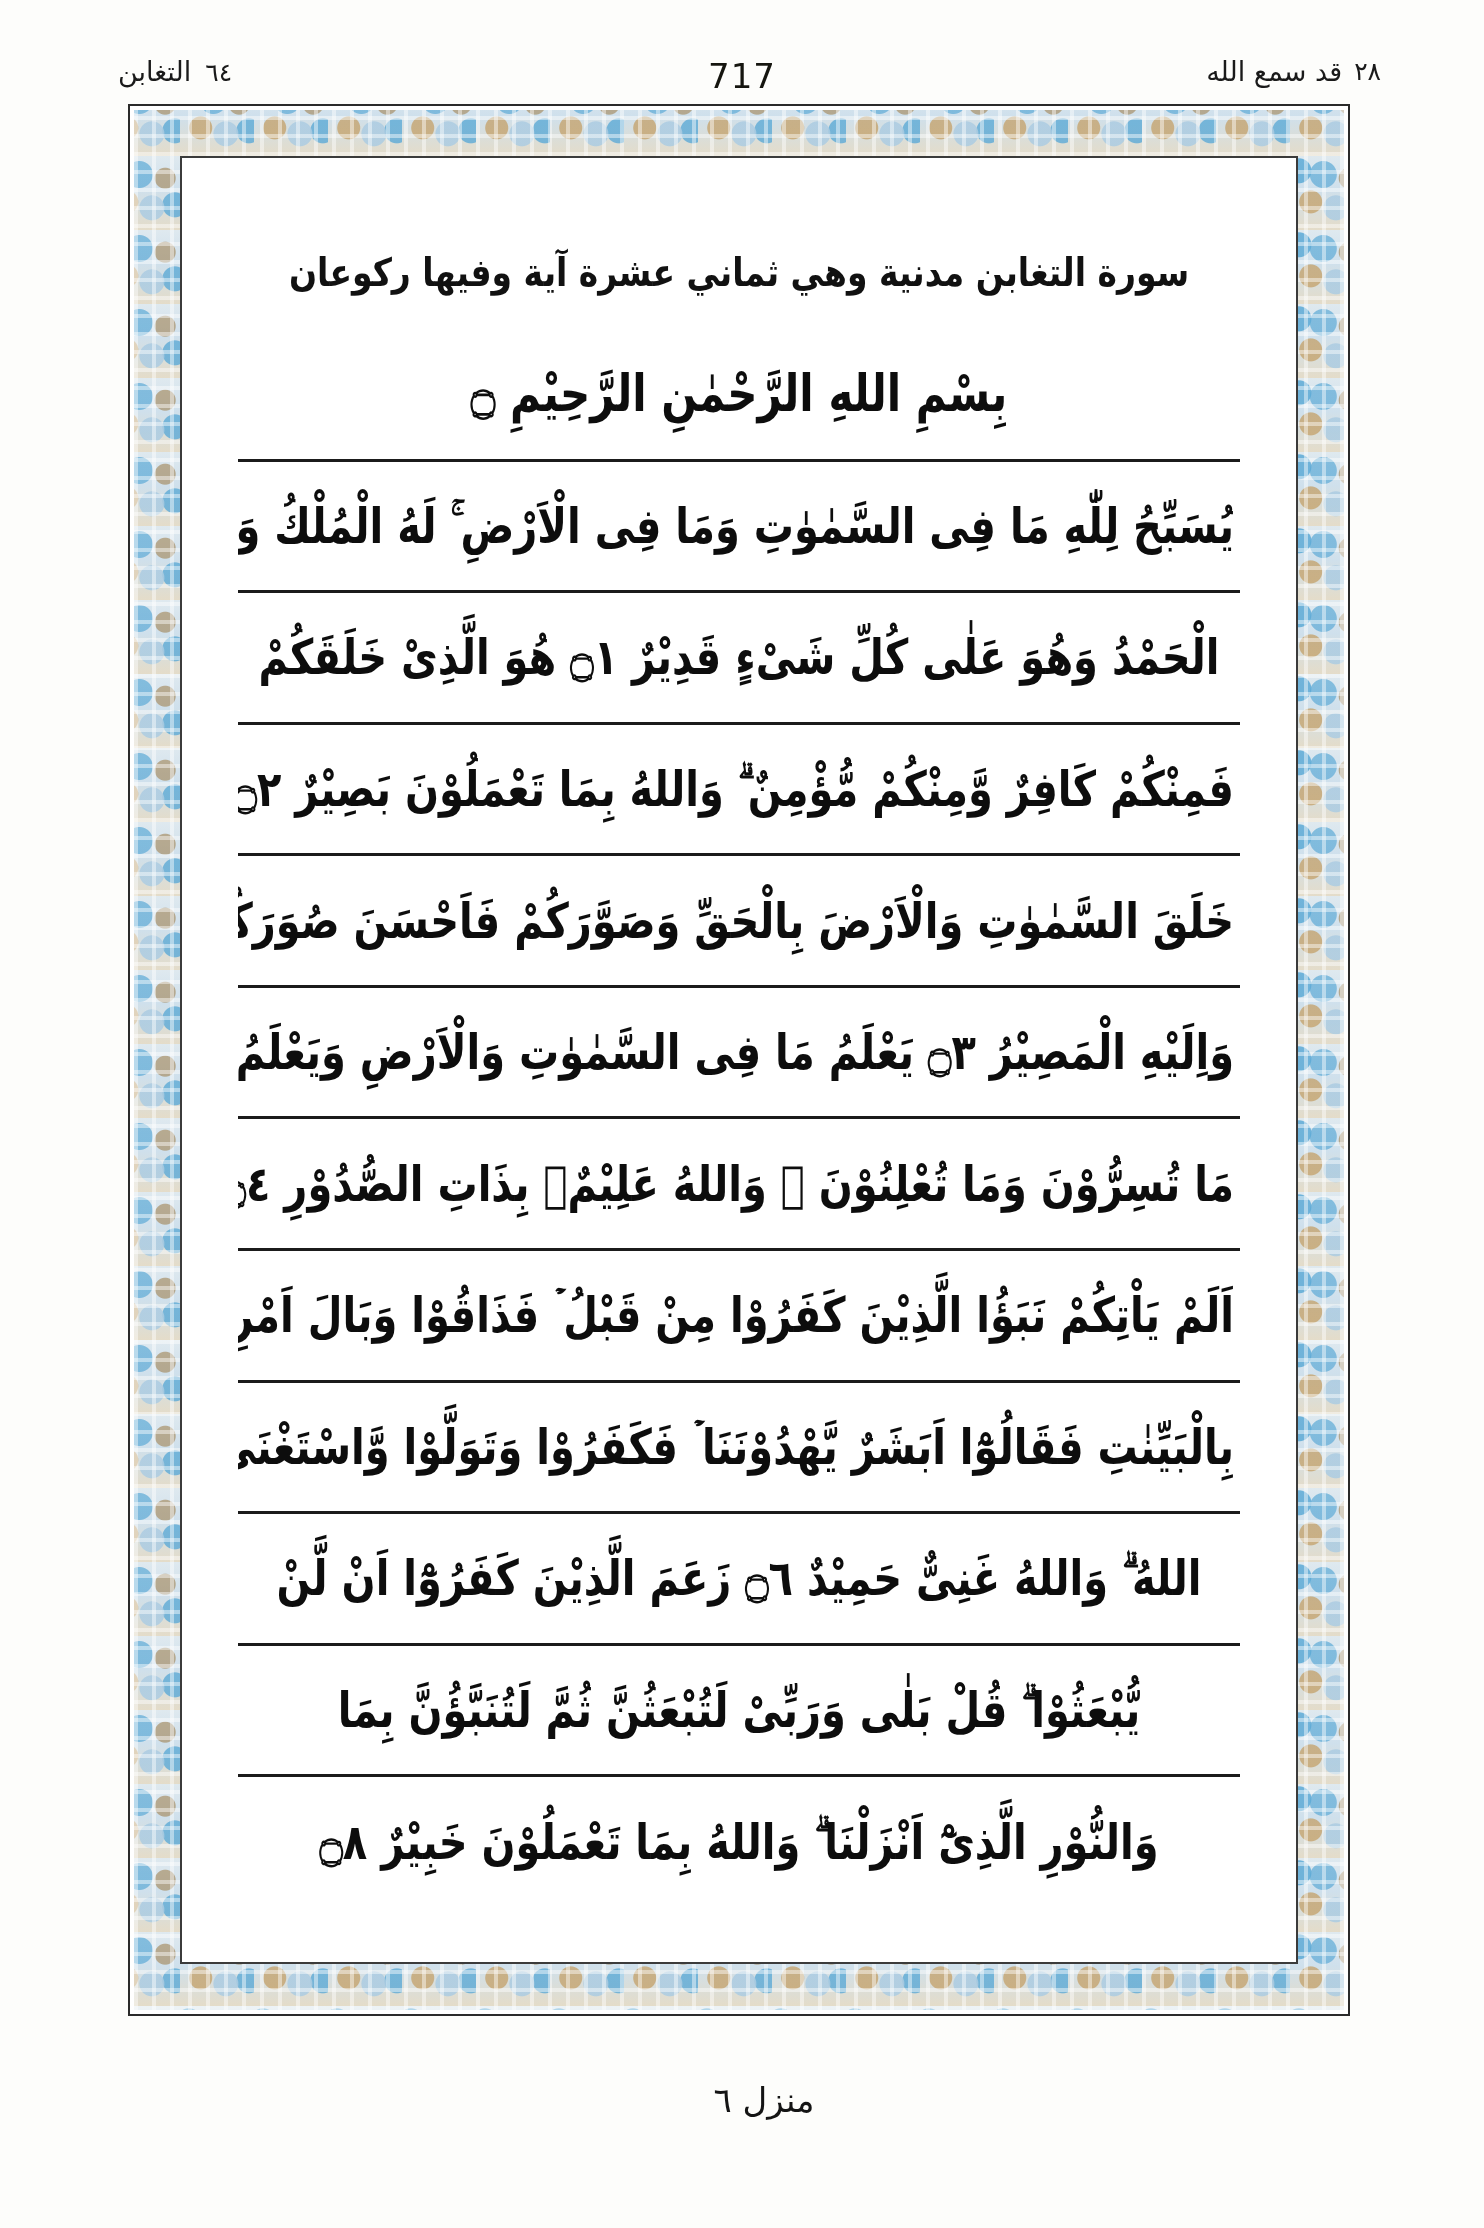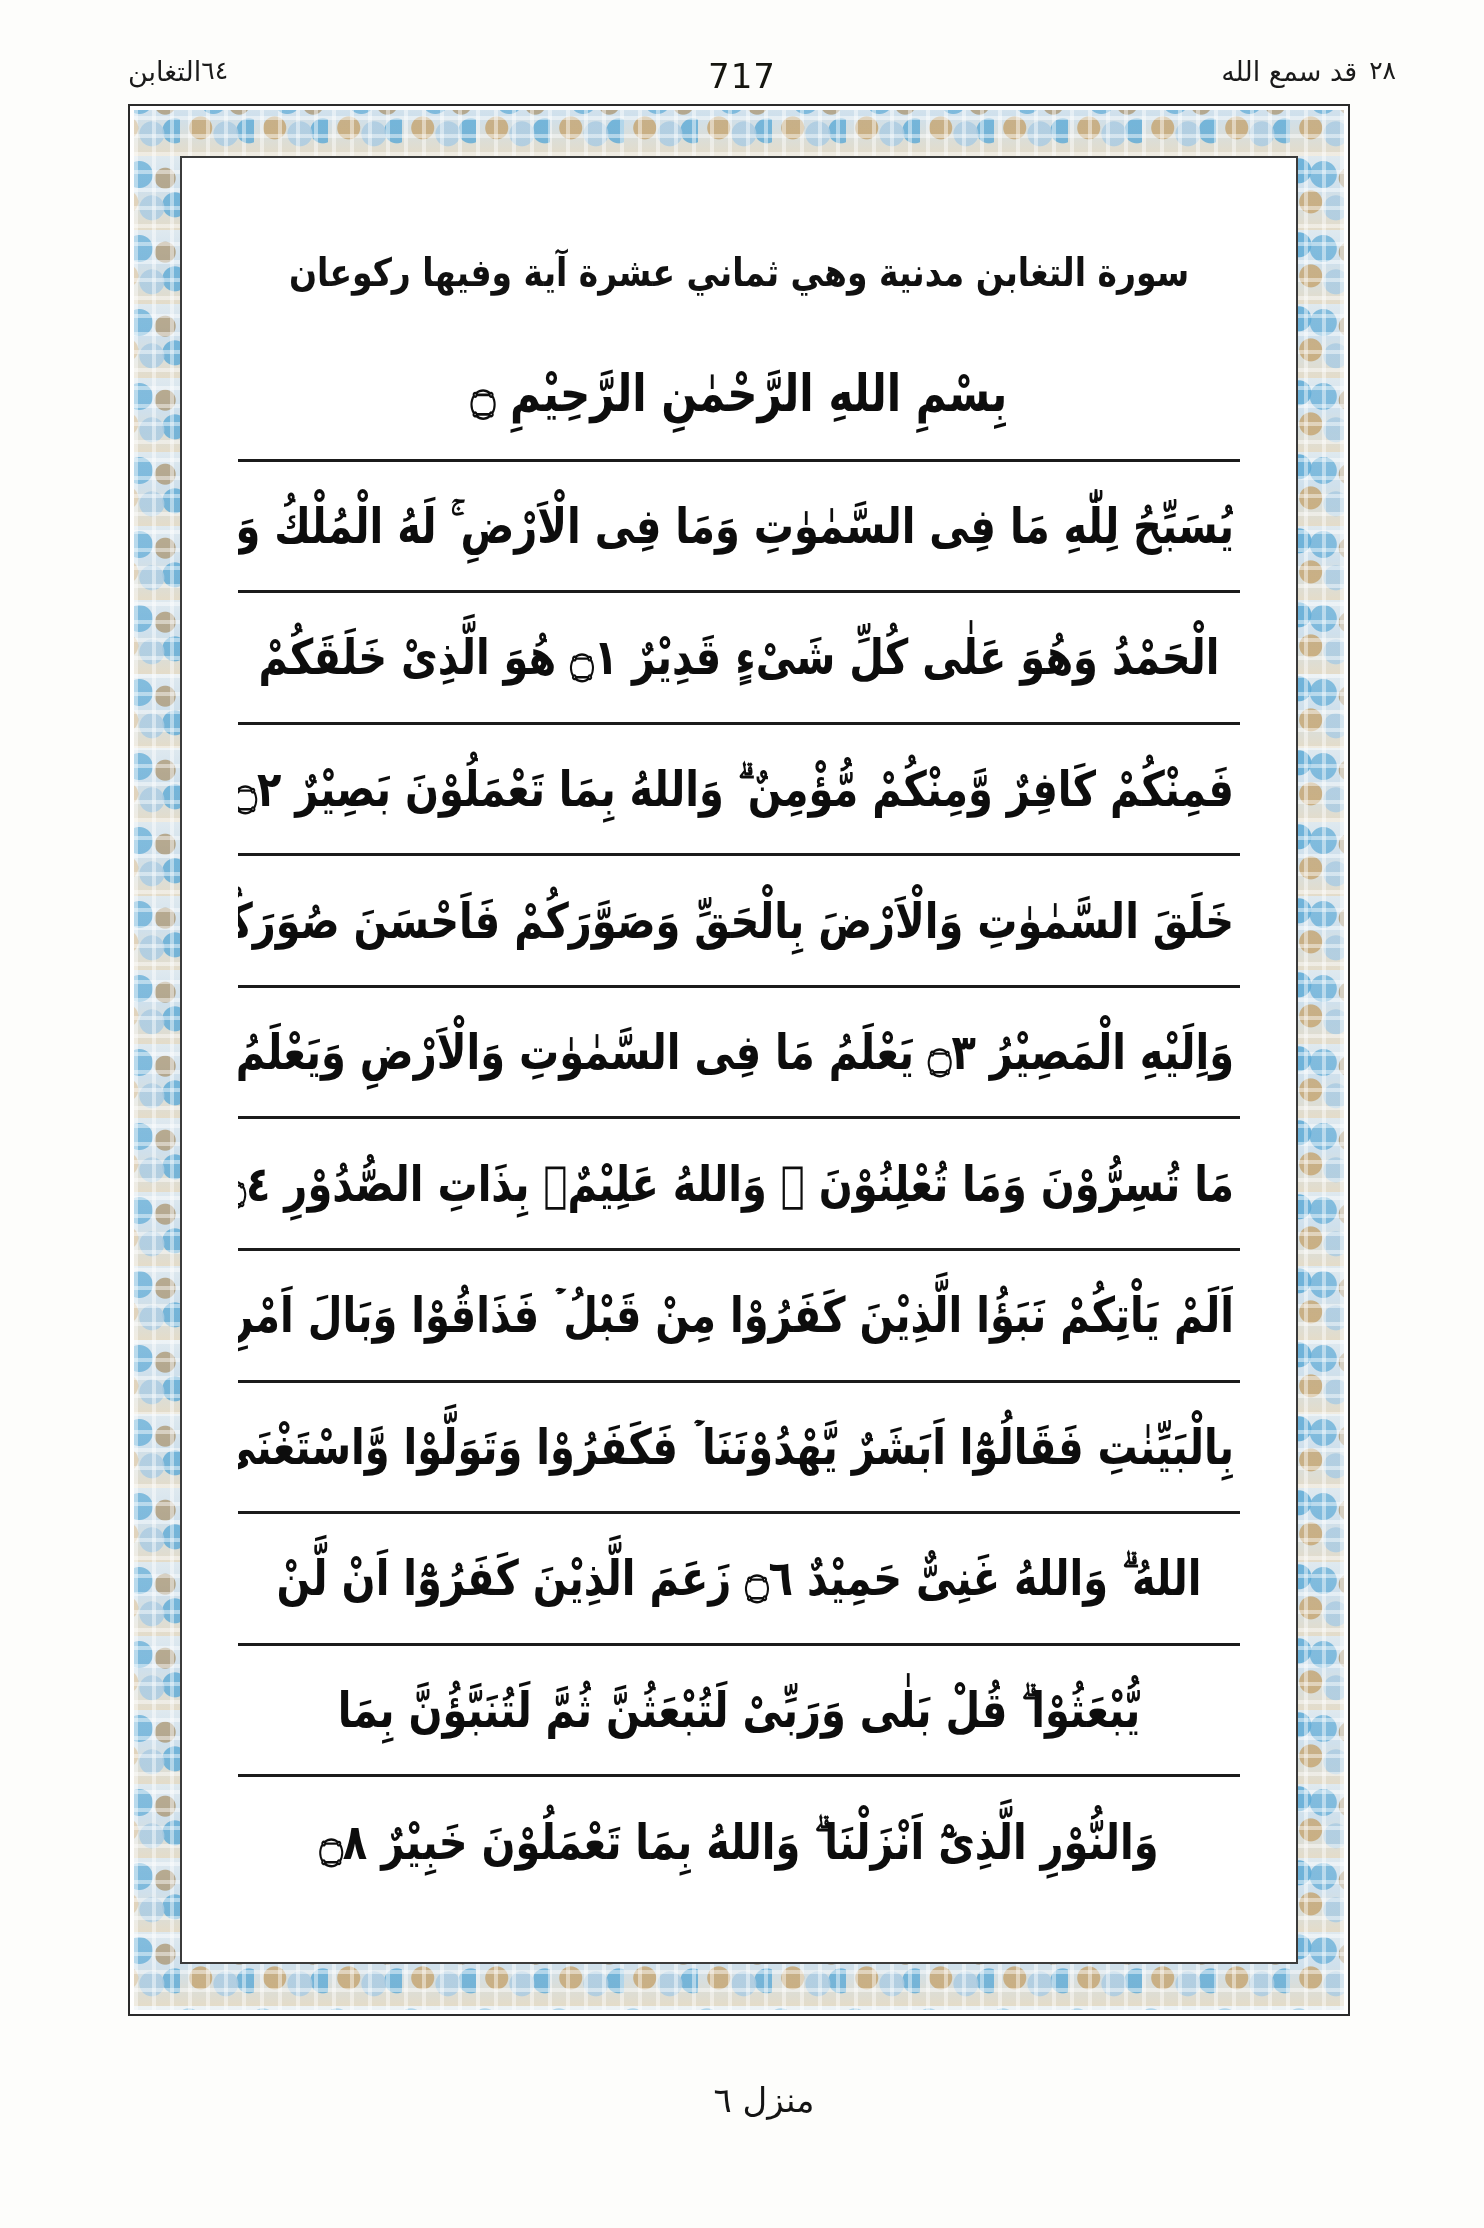--- a/index.html
+++ b/index.html
@@ -9,27 +9,27 @@
     font-family:"DejaVu Sans", sans-serif;
     overflow:hidden;
     position:relative;
   }
 
   
   .running-head{
     position:absolute;left:0;top:0;width:1484px;height:118px;
   }
   .rh-left{
-    position:absolute;left:128px;top:58px;
-    display:flex;flex-direction:row-reverse;align-items:flex-start;
+    position:absolute;left:118px;top:58px;
+    display:flex;flex-direction:row-reverse;align-items:flex-end;gap:14px;
     direction:rtl;
   }
   .rh-right{
-    position:absolute;right:88px;top:58px;
-    display:flex;flex-direction:row-reverse;align-items:flex-start;gap:12px;
+    position:absolute;right:103px;top:58px;
+    display:flex;flex-direction:row-reverse;align-items:center;gap:12px;
     direction:rtl;
   }
   .rh-center{
     position:absolute;left:0;right:0;top:56px;text-align:center;
   }
   .rh-text{
     font-family:"DejaVu Sans", sans-serif;
     font-size:27px;color:#1a1a1a;line-height:1;
     font-weight:500;
   }

